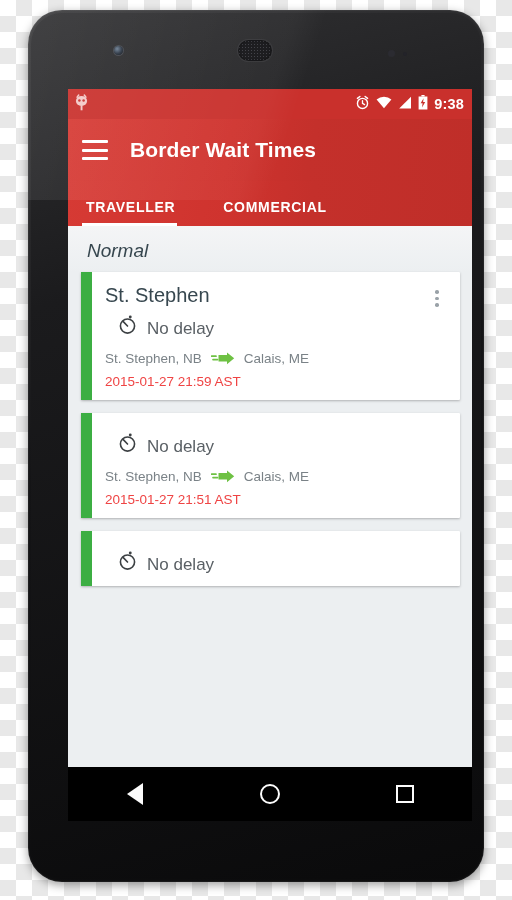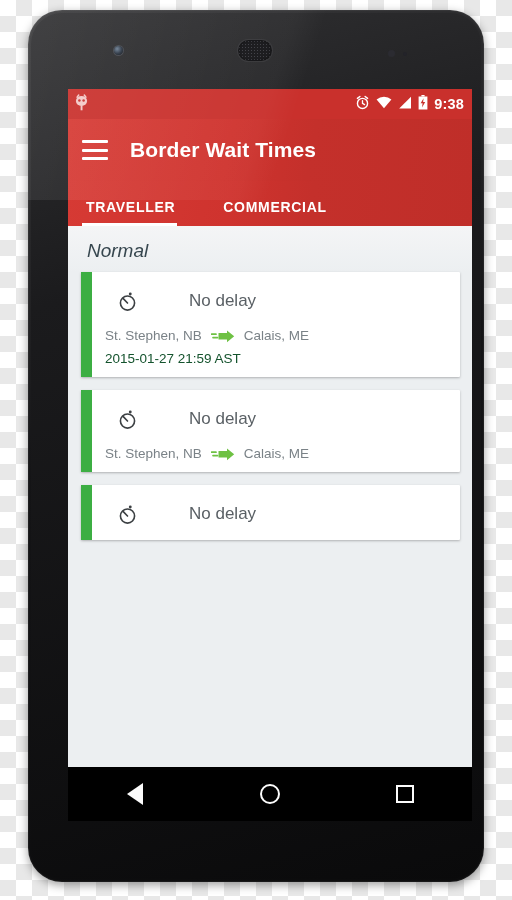--- a/index.html
+++ b/index.html
@@ -103,26 +103,26 @@
   .card .accent{
     position:absolute;left:0;top:0;bottom:0;width:11px;background:#3cae43;
   }
   .card-head{display:flex;align-items:flex-start;}
   .card-title{font-size:20px;color:#37474f;font-weight:normal;line-height:1.12;flex:1;}
   .overflow{
     width:18px;display:flex;flex-direction:column;align-items:center;gap:3px;
     padding-top:6px;cursor:pointer;flex:0 0 auto;
   }
   .overflow i{display:block;width:3.5px;height:3.5px;background:#9aa2a8;border-radius:50%;}
-  .delay-row{display:flex;align-items:flex-start;margin:7px 0 0 12px;gap:42px;}
+  .delay-row{display:flex;align-items:flex-end;margin:7px 0 0 12px;}
   .delay-text{font-size:17px;color:#5a6065;margin-left:9px;}
-  .route-row{display:flex;align-items:flex-end;margin-top:12px;}
+  .route-row{display:flex;align-items:center;margin-top:12px;}
   .route-txt{font-size:13.5px;color:#7a8287;}
   .route-arrow{margin:0 9px;display:flex;align-items:center;}
-  .stamp{font-size:13.5px;color:#14532d;margin-top:8px;}
+  .stamp{font-size:13.5px;color:#ef4444;margin-top:8px;}
 
   
   #navbar{
     height:54px;background:#000;display:flex;align-items:center;justify-content:space-around;
   }
   .nav-btn{width:56px;height:54px;display:flex;align-items:center;justify-content:center;cursor:pointer;}
   .nav-back{
     width:0;height:0;border-top:11px solid transparent;border-bottom:11px solid transparent;
     border-right:16px solid #fcfcfc;
   }
@@ -193,20 +193,54 @@
     </div>
 
     <div id="tabs">
       <div class="tab active">TRAVELLER</div>
       <div class="tab">COMMERCIAL</div>
     </div>
 
     <div id="content">
       <div id="content-scroll">
         <div class="section-header">Normal</div>
+
+        <div class="card">
+          <div class="accent"></div>
+          <div class="card-head">
+            <div class="card-title">St. Stephen</div>
+            <div class="overflow">
+                <i></i>
+                <i></i>
+                <i></i>
+              </div>
+          </div>
+          <div class="delay-row">
+            <span>
+              <svg width="21" height="21" viewBox="0 0 22 22">
+                <circle cx="11" cy="12.6" r="7.4" fill="none" stroke="#3c4043" stroke-width="1.7"></circle>
+                <path d="M11 12.6 L6.6 8.0" stroke="#3c4043" stroke-width="1.7" stroke-linecap="round"></path>
+                <circle cx="13.9" cy="3.2" r="1.5" fill="#3c4043"></circle>
+              </svg>
+            </span>
+            <span class="delay-text">No delay</span>
+          </div>
+          <div class="route-row">
+            <span class="route-txt">St. Stephen, NB</span>
+            <span class="route-arrow">
+              <svg width="24" height="13" viewBox="0 0 24 13">
+                <path d="M0.5 4.2 L5.0 4.2" stroke="#6ec143" stroke-width="1.7" stroke-linecap="round"></path>
+                <path d="M2.0 7.6 L6.5 7.6" stroke="#6ec143" stroke-width="1.7" stroke-linecap="round"></path>
+                <path d="M7.5 3.0 L16.0 3.0 L16.0 0.4 L23.2 6.3 L16.0 12.2 L16.0 9.5 L7.5 9.5 Z" fill="#6ec143"></path>
+              </svg>
+            </span>
+            <span class="route-txt">Calais, ME</span>
+          </div>
+          <div class="stamp">2015-01-27 21:59 AST</div>
+        </div>
 
         <div class="card">
           <div class="accent"></div>
           <div class="delay-row">
             <span>
               <svg width="21" height="21" viewBox="0 0 22 22">
                 <circle cx="11" cy="12.6" r="7.4" fill="none" stroke="#3c4043" stroke-width="1.7"></circle>
                 <path d="M11 12.6 L6.6 8.0" stroke="#3c4043" stroke-width="1.7" stroke-linecap="round"></path>
                 <circle cx="13.9" cy="3.2" r="1.5" fill="#3c4043"></circle>
               </svg>
@@ -217,60 +251,35 @@
             <span class="route-txt">St. Stephen, NB</span>
             <span class="route-arrow">
               <svg width="24" height="13" viewBox="0 0 24 13">
                 <path d="M0.5 4.2 L5.0 4.2" stroke="#6ec143" stroke-width="1.7" stroke-linecap="round"></path>
                 <path d="M2.0 7.6 L6.5 7.6" stroke="#6ec143" stroke-width="1.7" stroke-linecap="round"></path>
                 <path d="M7.5 3.0 L16.0 3.0 L16.0 0.4 L23.2 6.3 L16.0 12.2 L16.0 9.5 L7.5 9.5 Z" fill="#6ec143"></path>
               </svg>
             </span>
             <span class="route-txt">Calais, ME</span>
           </div>
-          <div class="stamp">2015-01-27 21:59 AST</div>
+          <div class="stamp">2015-01-27 21:51 AST</div>
         </div>
 
         <div class="card">
           <div class="accent"></div>
           <div class="delay-row">
             <span>
               <svg width="21" height="21" viewBox="0 0 22 22">
                 <circle cx="11" cy="12.6" r="7.4" fill="none" stroke="#3c4043" stroke-width="1.7"></circle>
                 <path d="M11 12.6 L6.6 8.0" stroke="#3c4043" stroke-width="1.7" stroke-linecap="round"></path>
                 <circle cx="13.9" cy="3.2" r="1.5" fill="#3c4043"></circle>
               </svg>
             </span>
             <span class="delay-text">No delay</span>
           </div>
-          <div class="route-row">
-            <span class="route-txt">St. Stephen, NB</span>
-            <span class="route-arrow">
-              <svg width="24" height="13" viewBox="0 0 24 13">
-                <path d="M0.5 4.2 L5.0 4.2" stroke="#6ec143" stroke-width="1.7" stroke-linecap="round"></path>
-                <path d="M2.0 7.6 L6.5 7.6" stroke="#6ec143" stroke-width="1.7" stroke-linecap="round"></path>
-                <path d="M7.5 3.0 L16.0 3.0 L16.0 0.4 L23.2 6.3 L16.0 12.2 L16.0 9.5 L7.5 9.5 Z" fill="#6ec143"></path>
-              </svg>
-            </span>
-            <span class="route-txt">Calais, ME</span>
-          </div>
-        </div>
-
-        <div class="card">
-          <div class="accent"></div>
-          <div class="delay-row">
-            <span>
-              <svg width="21" height="21" viewBox="0 0 22 22">
-                <circle cx="11" cy="12.6" r="7.4" fill="none" stroke="#3c4043" stroke-width="1.7"></circle>
-                <path d="M11 12.6 L6.6 8.0" stroke="#3c4043" stroke-width="1.7" stroke-linecap="round"></path>
-                <circle cx="13.9" cy="3.2" r="1.5" fill="#3c4043"></circle>
-              </svg>
-            </span>
-            <span class="delay-text">No delay</span>
-          </div>
         </div>
       </div>
     </div>
 
     <div id="navbar">
       <div class="nav-btn">
           <div class="nav-back"></div>
         </div>
       <div class="nav-btn">
           <div class="nav-home"></div>

